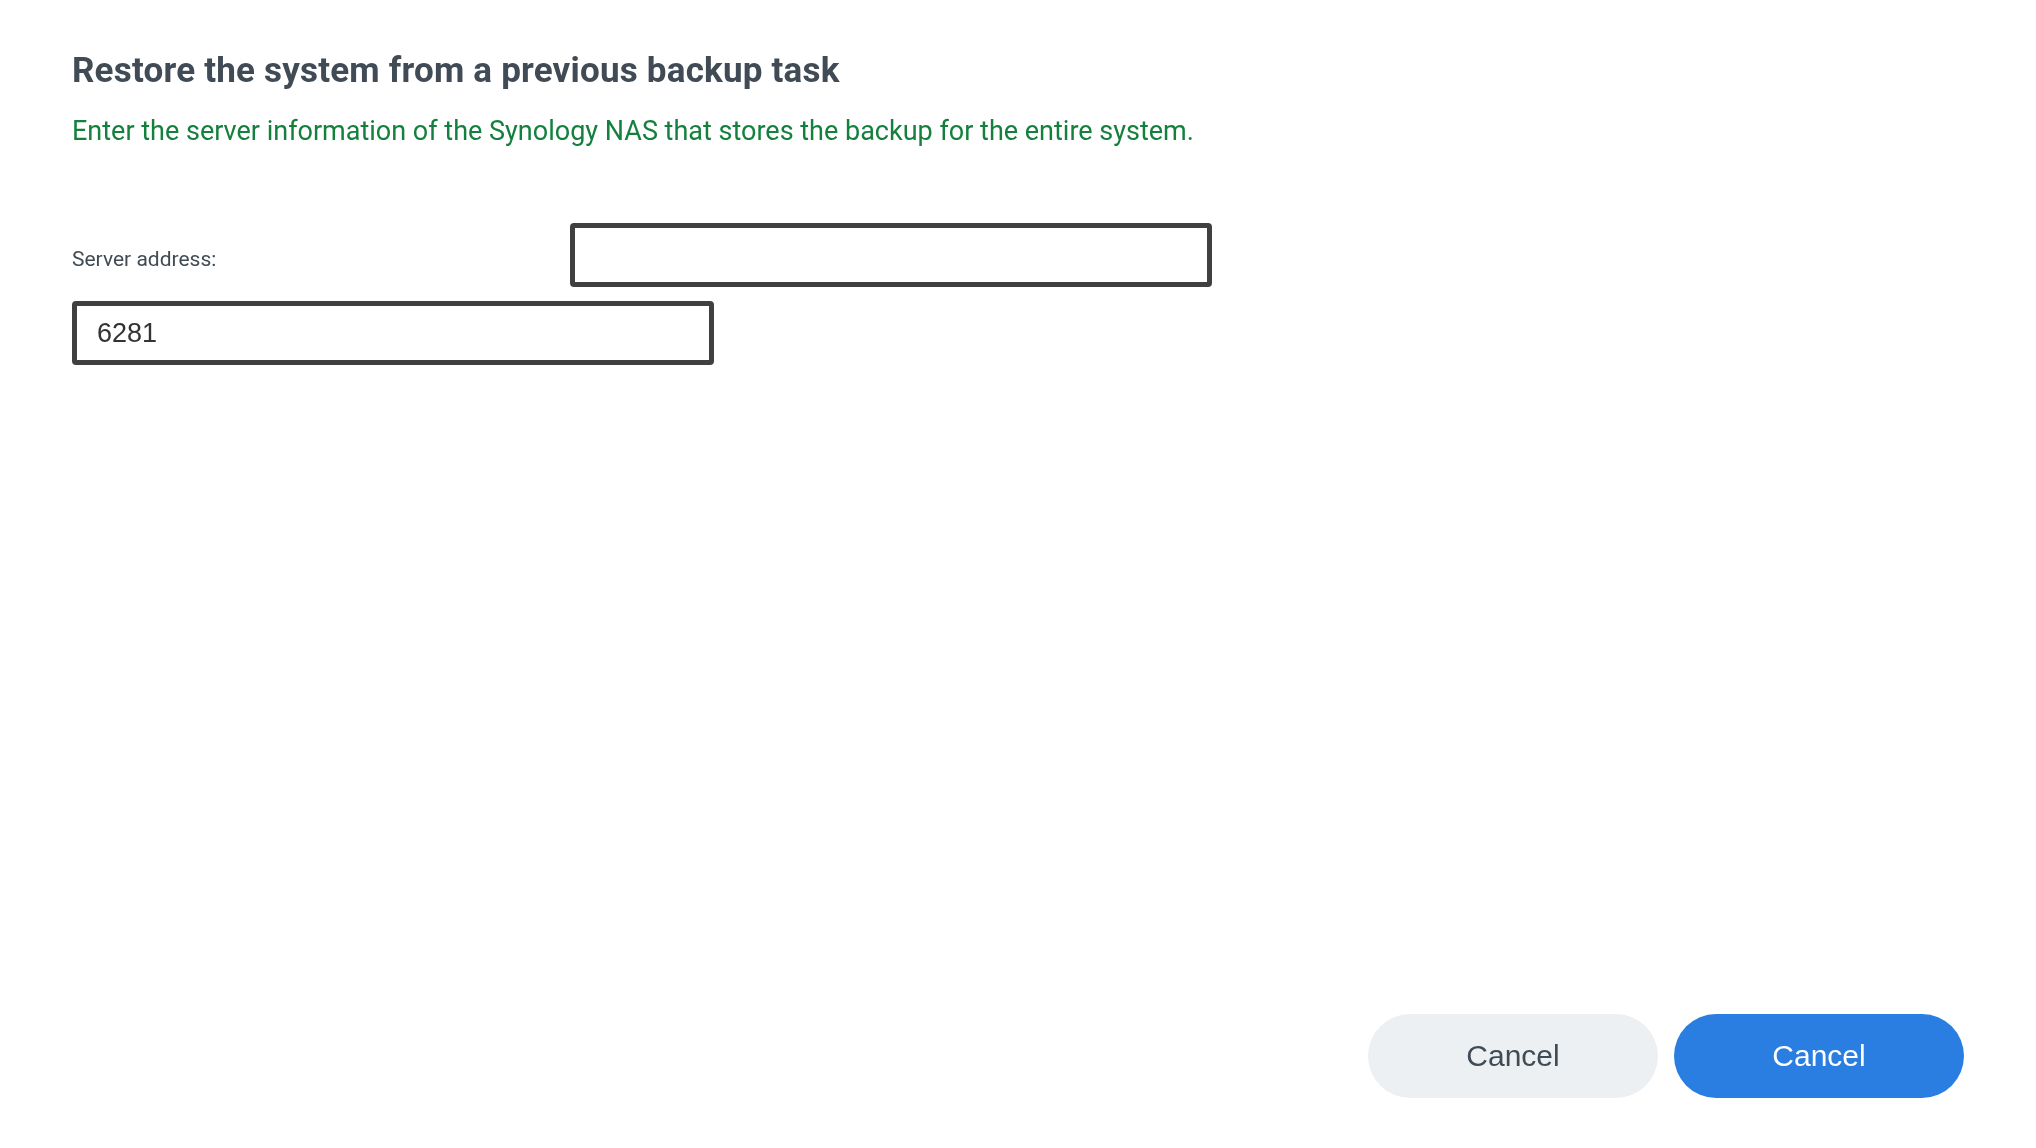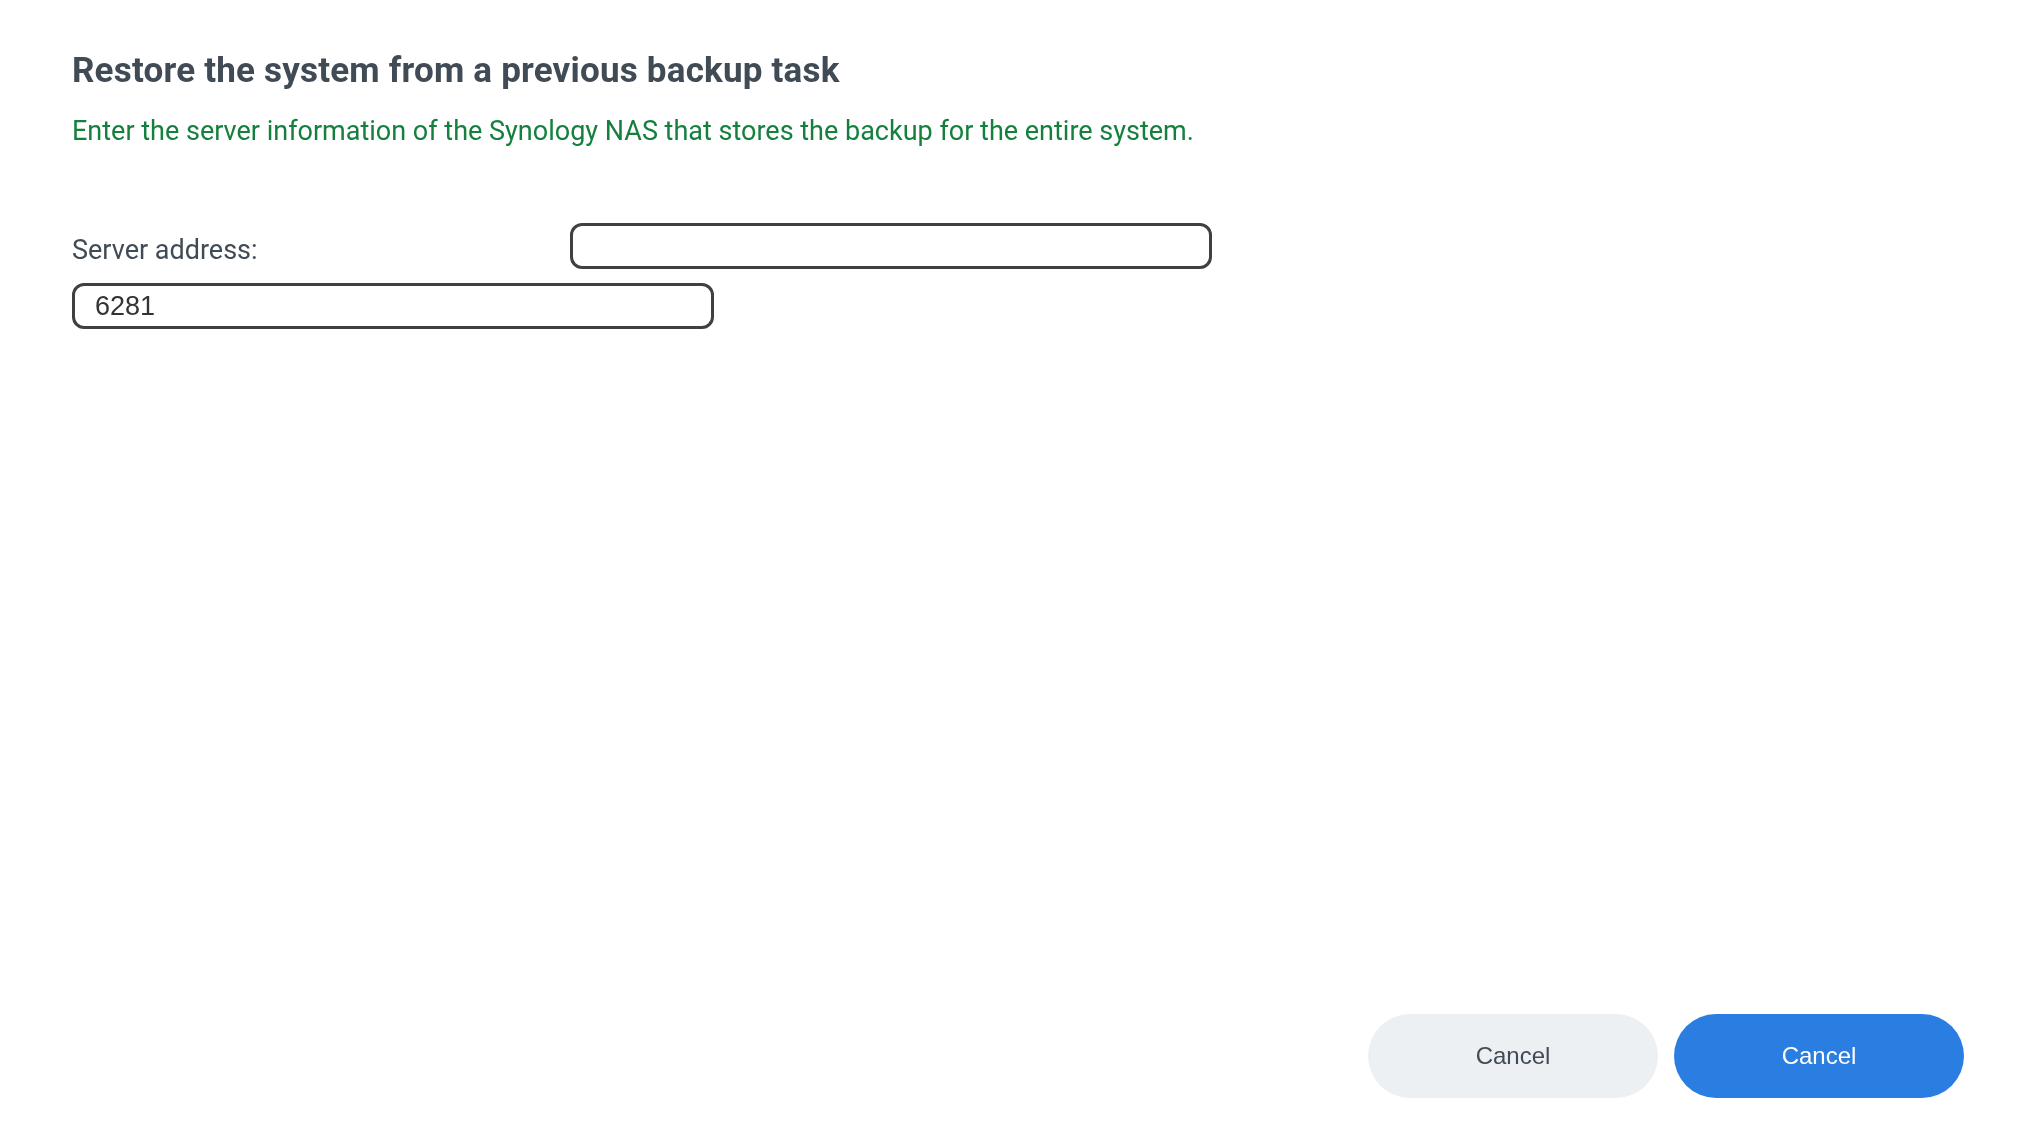--- a/index.html
+++ b/index.html
@@ -28,48 +28,48 @@
       margin-bottom: 76px;
       font-weight: 400;
     }
     .form-row {
       display: flex;
       align-items: center;
       margin-bottom: 14px;
     }
     .form-label {
       width: 498px;
-      font-size: 27px;
+      font-size: 21px;
       color: #414b55;
       font-weight: 400;
       margin-top: 8px;
     }
     .form-input {
       width: 642px;
-      height: 46px;
-      border: 3px solid #404040;
-      border-radius: 12px;
+      height: 64px;
+      border: 5px solid #404040;
+      border-radius: 4px;
       padding: 0 20px;
       font-size: 27px;
       color: #333;
       outline: none;
       background: #fff;
     }
     .footer-buttons {
       position: absolute;
       bottom: 50px;
       right: 72px;
       display: flex;
       gap: 16px;
     }
     .btn {
       min-width: 290px;
       height: 84px;
       border-radius: 42px;
-      font-size: 24px;
+      font-size: 30px;
       font-weight: 400;
       border: none;
       cursor: pointer;
       display: inline-flex;
       align-items: center;
       justify-content: center;
       padding: 1px 40px;
     }
     .btn-cancel {
       background: #edf0f3;

